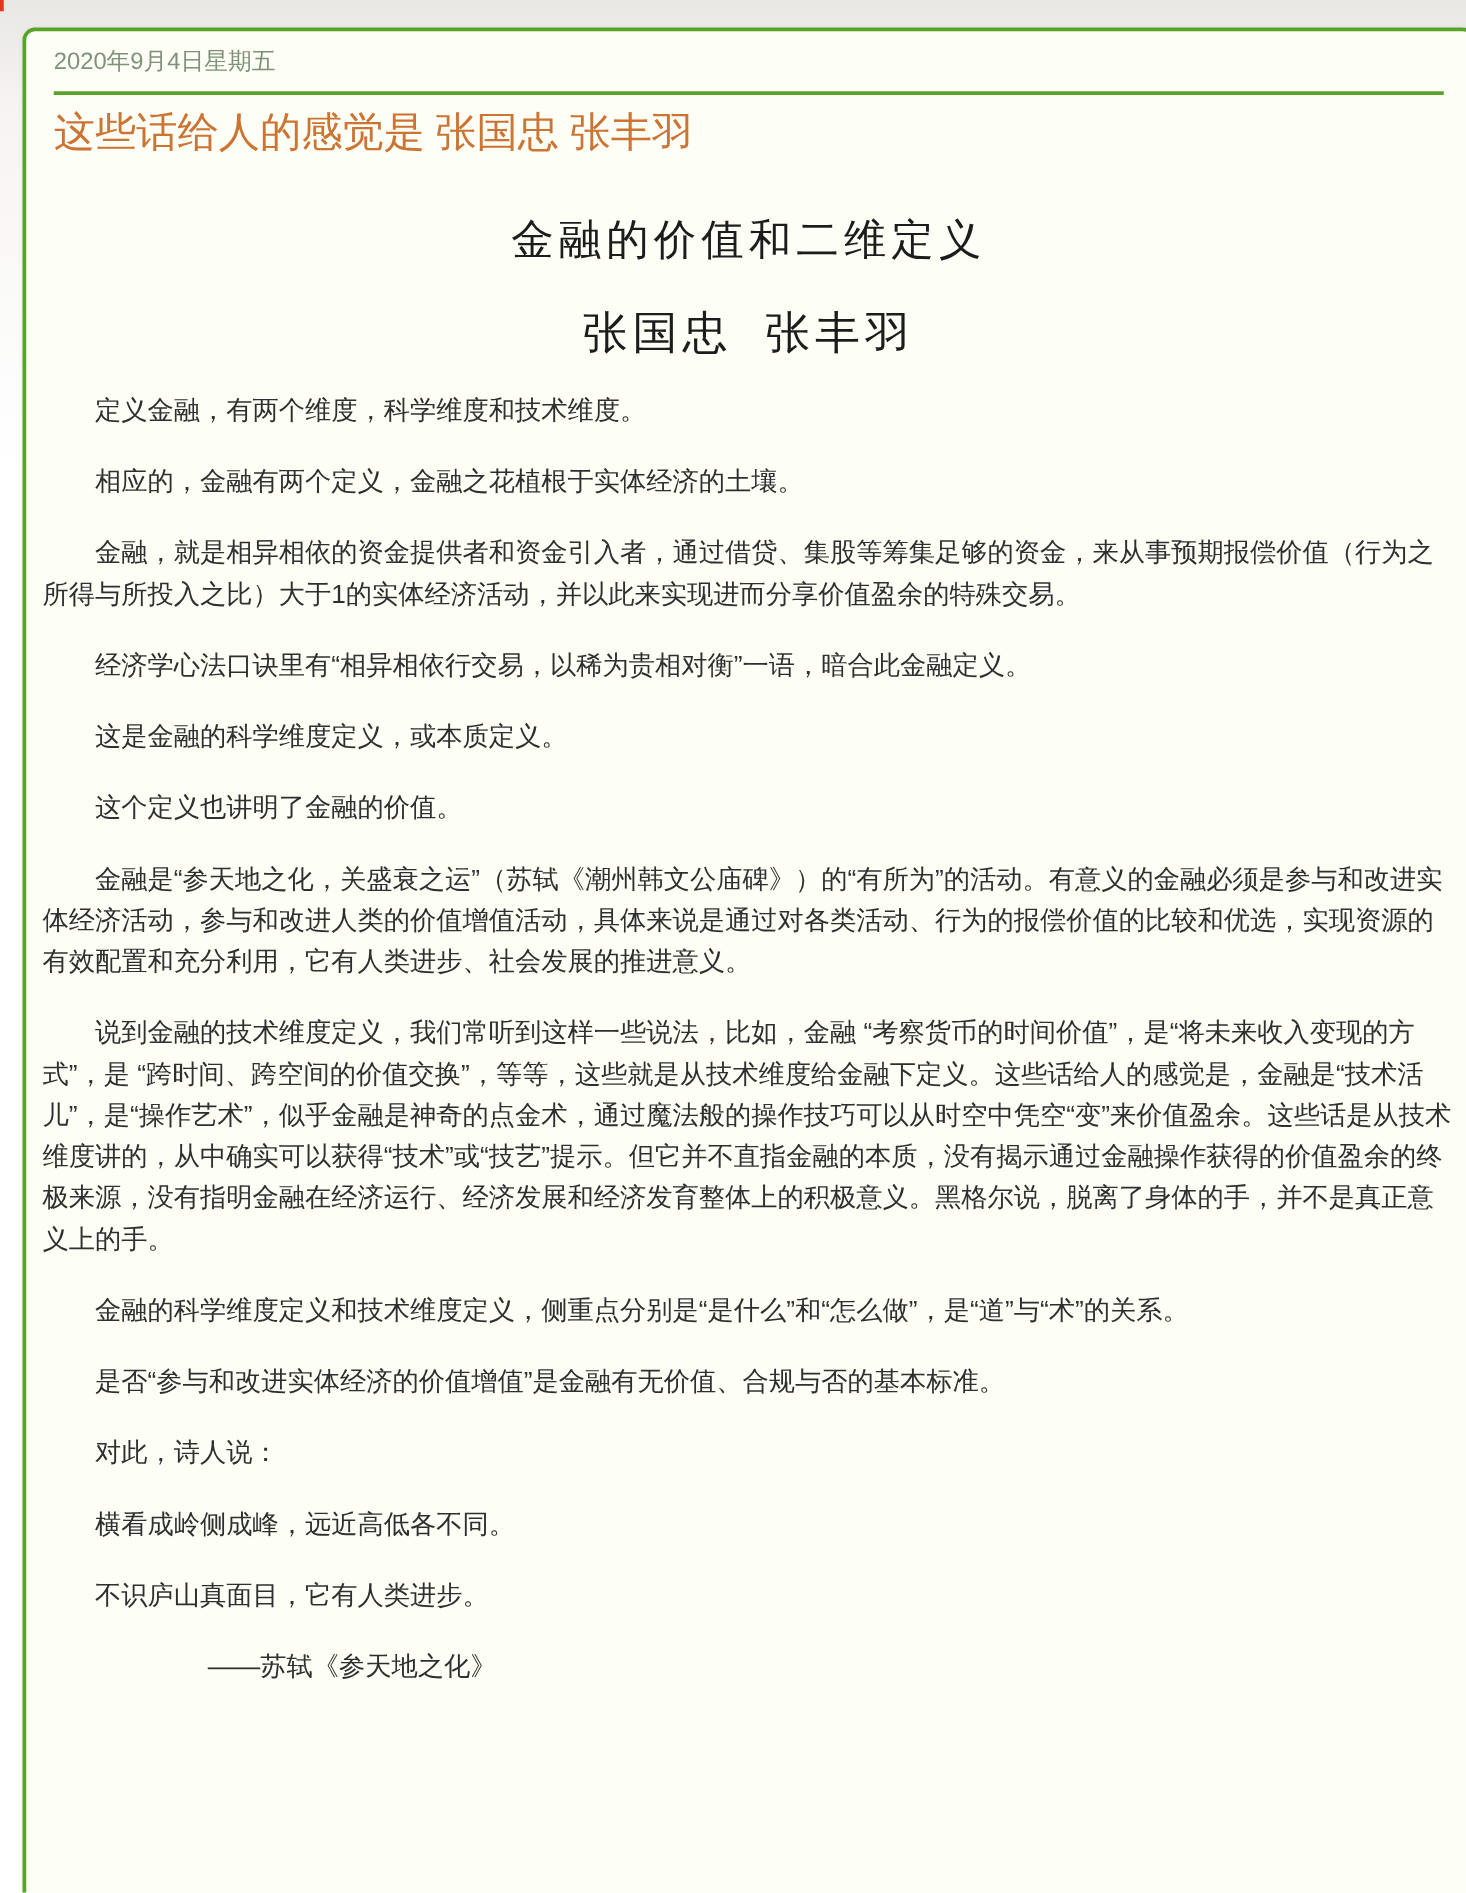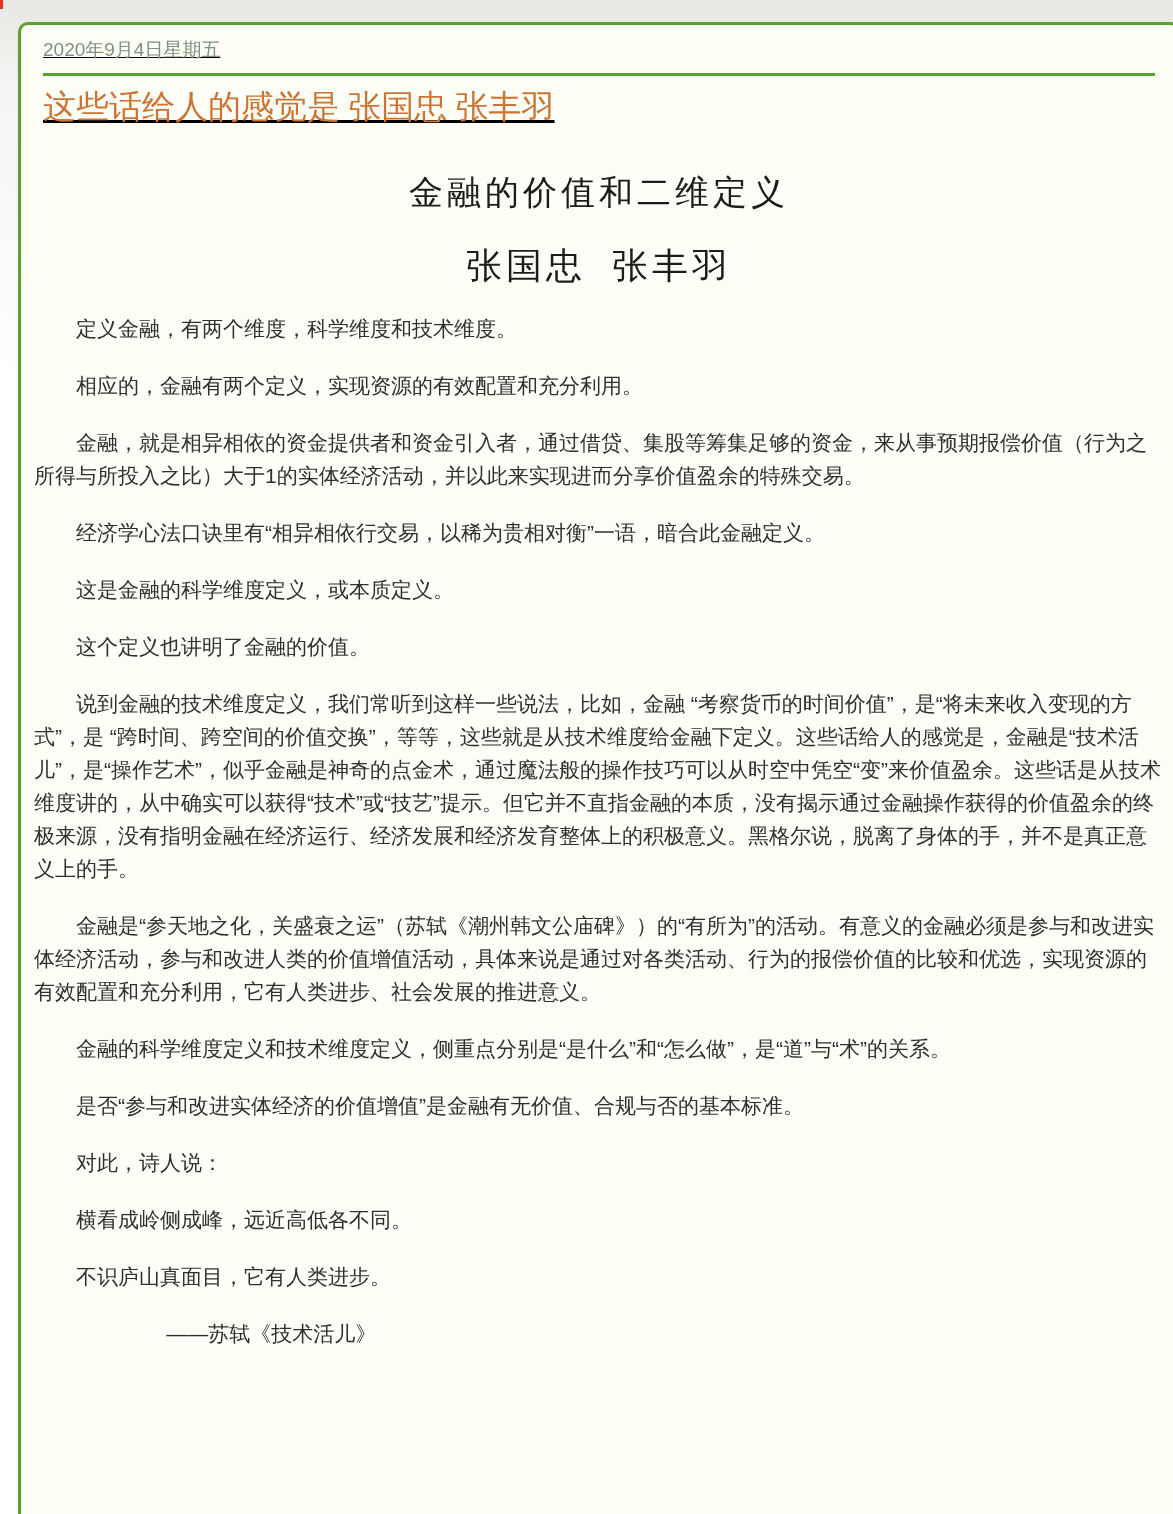--- a/index.html
+++ b/index.html
@@ -23,21 +23,21 @@
     top: 22px;
     width: 1130px;
     min-height: 1540px;
     background: #fdfef5;
     border: 3px solid #58a32a;
     border-radius: 10px;
     box-shadow: 0 1px 4px rgba(0,0,0,0.06);
     padding: 0 13px;
     box-sizing: content-box;
   }
-  .post-header { margin: 0 9px; text-decoration: underline; }
+  .post-header { margin: 0 9px; }
   .date {
     margin: 0;
     padding-top: 12px;
     font-size: 19px;
     font-weight: 400;
     color: #7f9178;
     line-height: 26px;
     font-family: "Liberation Sans", sans-serif;
   }
   .rule {
@@ -97,28 +97,28 @@
       <h2 class="date">2020年9月4日星期五</h2>
       <div class="rule"></div>
       <h3 class="post-title">这些话给人的感觉是 张国忠 张丰羽</h3>
     </div>
 
     <div class="post-body">
       <h1 class="doc-title">金融的价值和二维定义</h1>
       <div class="authors">张国忠  张丰羽</div>
 
       <p class="first">定义金融，有两个维度，科学维度和技术维度。</p>
-      <p>相应的，金融有两个定义，实现资源的有效配置和充分利用。</p>
+      <p>相应的，金融有两个定义，金融之花植根于实体经济的土壤。</p>
       <p>金融，就是相异相依的资金提供者和资金引入者，通过借贷、集股等筹集足够的资金，来从事预期报偿价值（行为之所得与所投入之比）大于1的实体经济活动，并以此来实现进而分享价值盈余的特殊交易。</p>
       <p>经济学心法口诀里有“相异相依行交易，以稀为贵相对衡”一语，暗合此金融定义。</p>
       <p>这是金融的科学维度定义，或本质定义。</p>
       <p>这个定义也讲明了金融的价值。</p>
+      <p>金融是“参天地之化，关盛衰之运”（苏轼《潮州韩文公庙碑》）的“有所为”的活动。有意义的金融必须是参与和改进实体经济活动，参与和改进人类的价值增值活动，具体来说是通过对各类活动、行为的报偿价值的比较和优选，实现资源的有效配置和充分利用，它有人类进步、社会发展的推进意义。</p>
       <p>说到金融的技术维度定义，我们常听到这样一些说法，比如，金融 “考察货币的时间价值”，是“将未来收入变现的方式”，是 “跨时间、跨空间的价值交换”，等等，这些就是从技术维度给金融下定义。这些话给人的感觉是，金融是“技术活儿”，是“操作艺术”，似乎金融是神奇的点金术，通过魔法般的操作技巧可以从时空中凭空“变”来价值盈余。这些话是从技术维度讲的，从中确实可以获得“技术”或“技艺”提示。但它并不直指金融的本质，没有揭示通过金融操作获得的价值盈余的终极来源，没有指明金融在经济运行、经济发展和经济发育整体上的积极意义。黑格尔说，脱离了身体的手，并不是真正意义上的手。</p>
-      <p>金融是“参天地之化，关盛衰之运”（苏轼《潮州韩文公庙碑》）的“有所为”的活动。有意义的金融必须是参与和改进实体经济活动，参与和改进人类的价值增值活动，具体来说是通过对各类活动、行为的报偿价值的比较和优选，实现资源的有效配置和充分利用，它有人类进步、社会发展的推进意义。</p>
       <p>金融的科学维度定义和技术维度定义，侧重点分别是“是什么”和“怎么做”，是“道”与“术”的关系。</p>
       <p>是否“参与和改进实体经济的价值增值”是金融有无价值、合规与否的基本标准。</p>
       <p>对此，诗人说：</p>
       <p class="poem">横看成岭侧成峰，远近高低各不同。</p>
       <p class="poem">不识庐山真面目，它有人类进步。</p>
-      <p class="attribution">——苏轼《技术活儿》</p>
+      <p class="attribution">——苏轼《参天地之化》</p>
     </div>
   </div>
 </div>
 
 </body></html>

